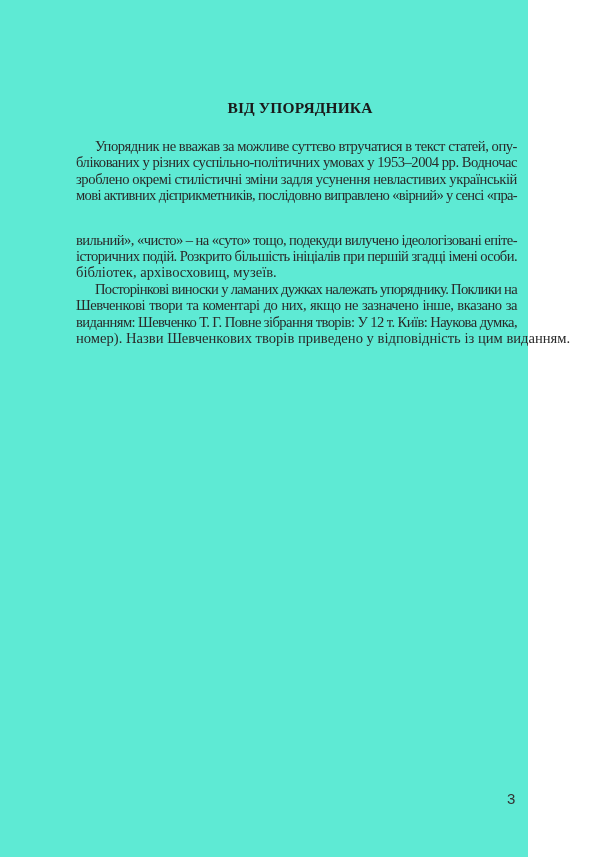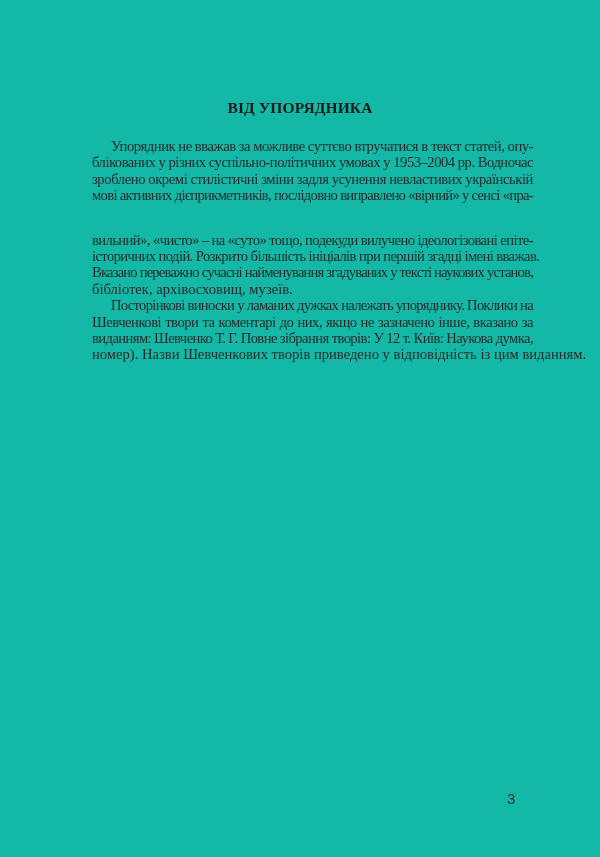--- a/index.html
+++ b/index.html
@@ -1,24 +1,24 @@
 <!DOCTYPE html>
 <html><head>
 <meta charset="utf-8">
 <style>
   html, body { margin: 0; padding: 0; background: #ffffff; }
   body { width: 600px; height: 857px; position: relative; overflow: hidden; }
-  .page { position: absolute; left: 0; top: 0; width: 600px; height: 857px; background: #14b8a6; }
+  .page { position: absolute; left: 0; top: 0; width: 528px; height: 857px; background: #5eead4; }
   .title {
     position: absolute; left: 0; top: 99px; width: 600px; text-align: center;
     font-family: "Liberation Serif", serif; font-weight: bold; font-size: 15.5px;
     color: #1a1a1a; letter-spacing: 0.1px;
   }
   .body-text {
-    position: absolute; left: 92px; top: 138px; width: 441px;
+    position: absolute; left: 76px; top: 138px; width: 441px;
     font-family: "Liberation Serif", serif; font-size: 14.6px; line-height: 16.4px;
     color: #2a2a2a; text-align: justify; hyphens: manual;
   }
   .line { display: block; text-align: justify; text-align-last: justify; white-space: nowrap; height: 16.4px; }
   .line.last { text-align-last: left; }
   .line.indent { padding-left: 19px; }
   .page-number {
     position: absolute; left: 507px; top: 790px;
     font-family: "Liberation Sans", sans-serif; font-size: 15px; color: #333;
   }
@@ -29,22 +29,21 @@
 <div class="page">
   <div class="title">ВІД УПОРЯДНИКА</div>
 
   <div class="body-text">
     <div>
       <span class="line indent" style="letter-spacing: -0.464286px;">Упорядник не вважав за можливе суттєво втручатися в текст статей, опу-</span>
       <span class="line" style="letter-spacing: -0.480035px;">блікованих у різних суспільно-політичних умовах у 1953–2004 рр. Водночас</span>
       <span class="line" style="letter-spacing: -0.407118px;">зроблено окремі стилістичні зміни задля усунення невластивих українській</span>
       <span class="line" style="letter-spacing: -0.6775px;">мові активних дієприкметників, послідовно виправлено «вірний» у сенсі «пра-</span>
       <span class="line" style="letter-spacing: -0.566875px; margin-top: 28px;">вильний», «чисто» – на «суто» тощо, подекуди вилучено ідеологізовані епіте-</span>
-      <span class="line" style="letter-spacing: -0.587662px;">історичних подій. Розкрито більшість ініціалів при першій згадці імені вважав.</span>
-      <span class="line" style="letter-spacing: -0.802426px;">Вказано переважно сучасні найменування згадуваних у тексті наукових установ,</span>
+      <span class="line" style="letter-spacing: -0.587662px;">історичних подій. Розкрито більшість ініціалів при першій згадці імені особи.</span>
       <span class="line last">бібліотек, архівосховищ, музеїв.</span>
     </div>
     <div>
       <span class="line indent" style="letter-spacing: -0.69452px;">Посторінкові виноски у ламаних дужках належать упоряднику. Поклики на</span>
       <span class="line" style="letter-spacing: -0.454409px;">Шевченкові твори та коментарі до них, якщо не зазначено інше, вказано за</span>
       <span class="line" style="letter-spacing: -0.579564px;">виданням: Шевченко Т. Г. Повне зібрання творів: У 12 т. Київ: Наукова думка,</span>
       <span class="line last">номер). Назви Шевченкових творів приведено у відповідність із цим виданням.</span>
     </div>
   </div>
 

